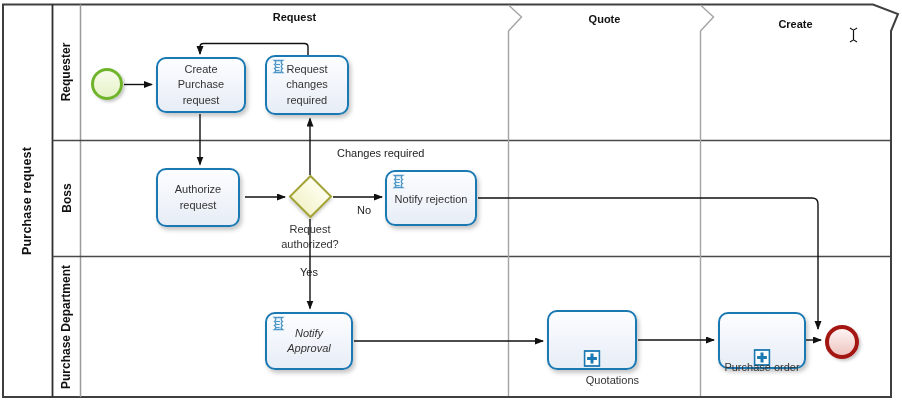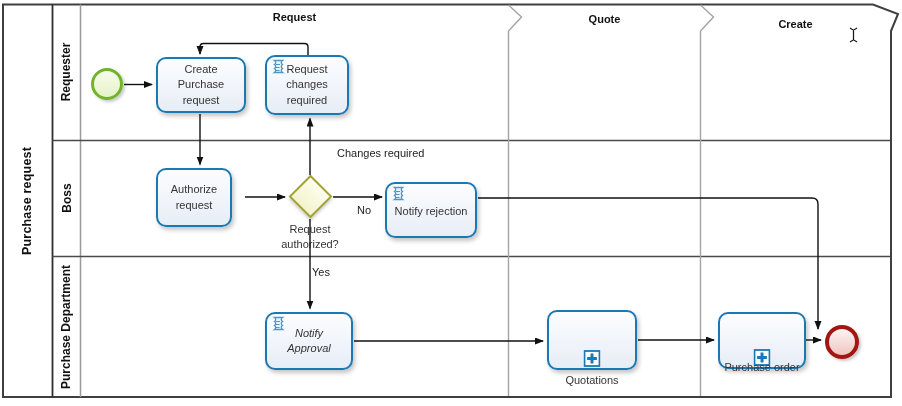--- a/index.html
+++ b/index.html
@@ -90,28 +90,28 @@
   </div>
 
   <div class="task" style="left:265px;top:55px;width:84px;height:60px;">
     <svg class="script-icon" width="15" height="17" viewBox="0 0 15 17">
       <path d="M4.5 1.5 h8 c-1.6 1 -1.6 3 0 4 c-1.6 1 -1.6 3 0 4 c-1.6 1 -1.6 3 0 4 h-8 c1.6 -1 1.6 -3 0 -4 c1.6 -1 1.6 -3 0 -4 c1.6 -1 1.6 -3 0 -4 z" style="fill:#eaf4fb;stroke:var(--icon-blue);stroke-width:1.3"></path>
       <path d="M6 5.5 h4 M5.6 8.5 h4 M6 11.5 h3.6" style="fill:none;stroke:var(--icon-blue);stroke-width:1"></path>
     </svg>
     <span style="width:76px;">Request changes required</span>
   </div>
 
-  <div class="task" style="left:156px;top:168px;width:76px;height:59px;">
+  <div class="task" style="left:156px;top:168px;width:84px;height:59px;">
     <span style="width:64px;">Authorize request</span>
   </div>
 
   <div id="gateway"></div>
   <div class="node-label" style="left:269px;top:222px;width:82px;">Request authorized?</div>
 
-  <div class="task" style="left:385px;top:182px;width:92px;height:56px;">
+  <div class="task" style="left:385px;top:170px;width:92px;height:56px;">
     <svg class="script-icon" width="15" height="17" viewBox="0 0 15 17">
       <path d="M4.5 1.5 h8 c-1.6 1 -1.6 3 0 4 c-1.6 1 -1.6 3 0 4 c-1.6 1 -1.6 3 0 4 h-8 c1.6 -1 1.6 -3 0 -4 c1.6 -1 1.6 -3 0 -4 c1.6 -1 1.6 -3 0 -4 z" style="fill:#eaf4fb;stroke:var(--icon-blue);stroke-width:1.3"></path>
       <path d="M6 5.5 h4 M5.6 8.5 h4 M6 11.5 h3.6" style="fill:none;stroke:var(--icon-blue);stroke-width:1"></path>
     </svg>
     <span style="width:88px;padding-top:4px;">Notify rejection</span>
   </div>
 
   <div class="task" style="left:265px;top:312px;width:88px;height:58px;font-style:italic;">
     <svg class="script-icon" width="15" height="17" viewBox="0 0 15 17">
       <path d="M4.5 1.5 h8 c-1.6 1 -1.6 3 0 4 c-1.6 1 -1.6 3 0 4 c-1.6 1 -1.6 3 0 4 h-8 c1.6 -1 1.6 -3 0 -4 c1.6 -1 1.6 -3 0 -4 c1.6 -1 1.6 -3 0 -4 z" style="fill:#eaf4fb;stroke:var(--icon-blue);stroke-width:1.3"></path>
@@ -119,21 +119,21 @@
     </svg>
     <span style="width:54px;">Notify Approval</span>
   </div>
 
   <div class="task" style="left:547px;top:310px;width:90px;height:60px;">
     <svg class="plus-marker" width="17" height="17" viewBox="0 0 17 17">
       <rect x="1" y="1" width="15" height="15" style="fill:#ffffff;stroke:var(--task-border);stroke-width:1.8"></rect>
       <path d="M8.5 3.6 V13.4 M3.6 8.5 H13.4" style="fill:none;stroke:var(--task-border);stroke-width:3"></path>
     </svg>
   </div>
-  <div class="node-label" style="left:545px;top:373px;width:94px;">Quotations</div>
+  <div class="node-label" style="left:545px;top:373px;width:94px;text-align:right;">Quotations</div>
 
   <div class="task" style="left:718px;top:312px;width:88px;height:57px;">
     <svg class="plus-marker" width="17" height="17" viewBox="0 0 17 17">
       <rect x="1" y="1" width="15" height="15" style="fill:#ffffff;stroke:var(--task-border);stroke-width:1.8"></rect>
       <path d="M8.5 3.6 V13.4 M3.6 8.5 H13.4" style="fill:none;stroke:var(--task-border);stroke-width:3"></path>
     </svg>
   </div>
   <div class="node-label" style="left:705px;top:360px;width:114px;">Purchase order</div>
 
   <div id="end-event" class="event" style="left:825px;top:325px;"></div>
@@ -155,15 +155,15 @@
       <path d="M478 198 L812 198 Q818 198 818 204 L818 329" marker-end="url(#arr)"></path>
       <path d="M354 341 L543 341" marker-end="url(#arr)"></path>
       <path d="M638 340 L714 340" marker-end="url(#arr)"></path>
       <path d="M806 340 L821 340" marker-end="url(#arr)"></path>
     </g>
     <path d="M850 28 q3 2 3.5 2 q0.5 0 3.5 -2 M853.5 30 v10 M850 42 q3 -2 3.5 -2 q0.5 0 3.5 2" style="fill:none;stroke:#111;stroke-width:1.2"></path>
   </svg>
 
   <div class="flow-label" style="left:317px;top:147px;margin-left:20px;">Changes required</div>
   <div class="flow-label" style="left:357px;top:204px;">No</div>
-  <div class="flow-label" style="left:312px;top:266px;">Yes</div>
+  <div class="flow-label" style="left:300px;top:266px;">Yes</div>
 
 </div>
 
 </body></html>

